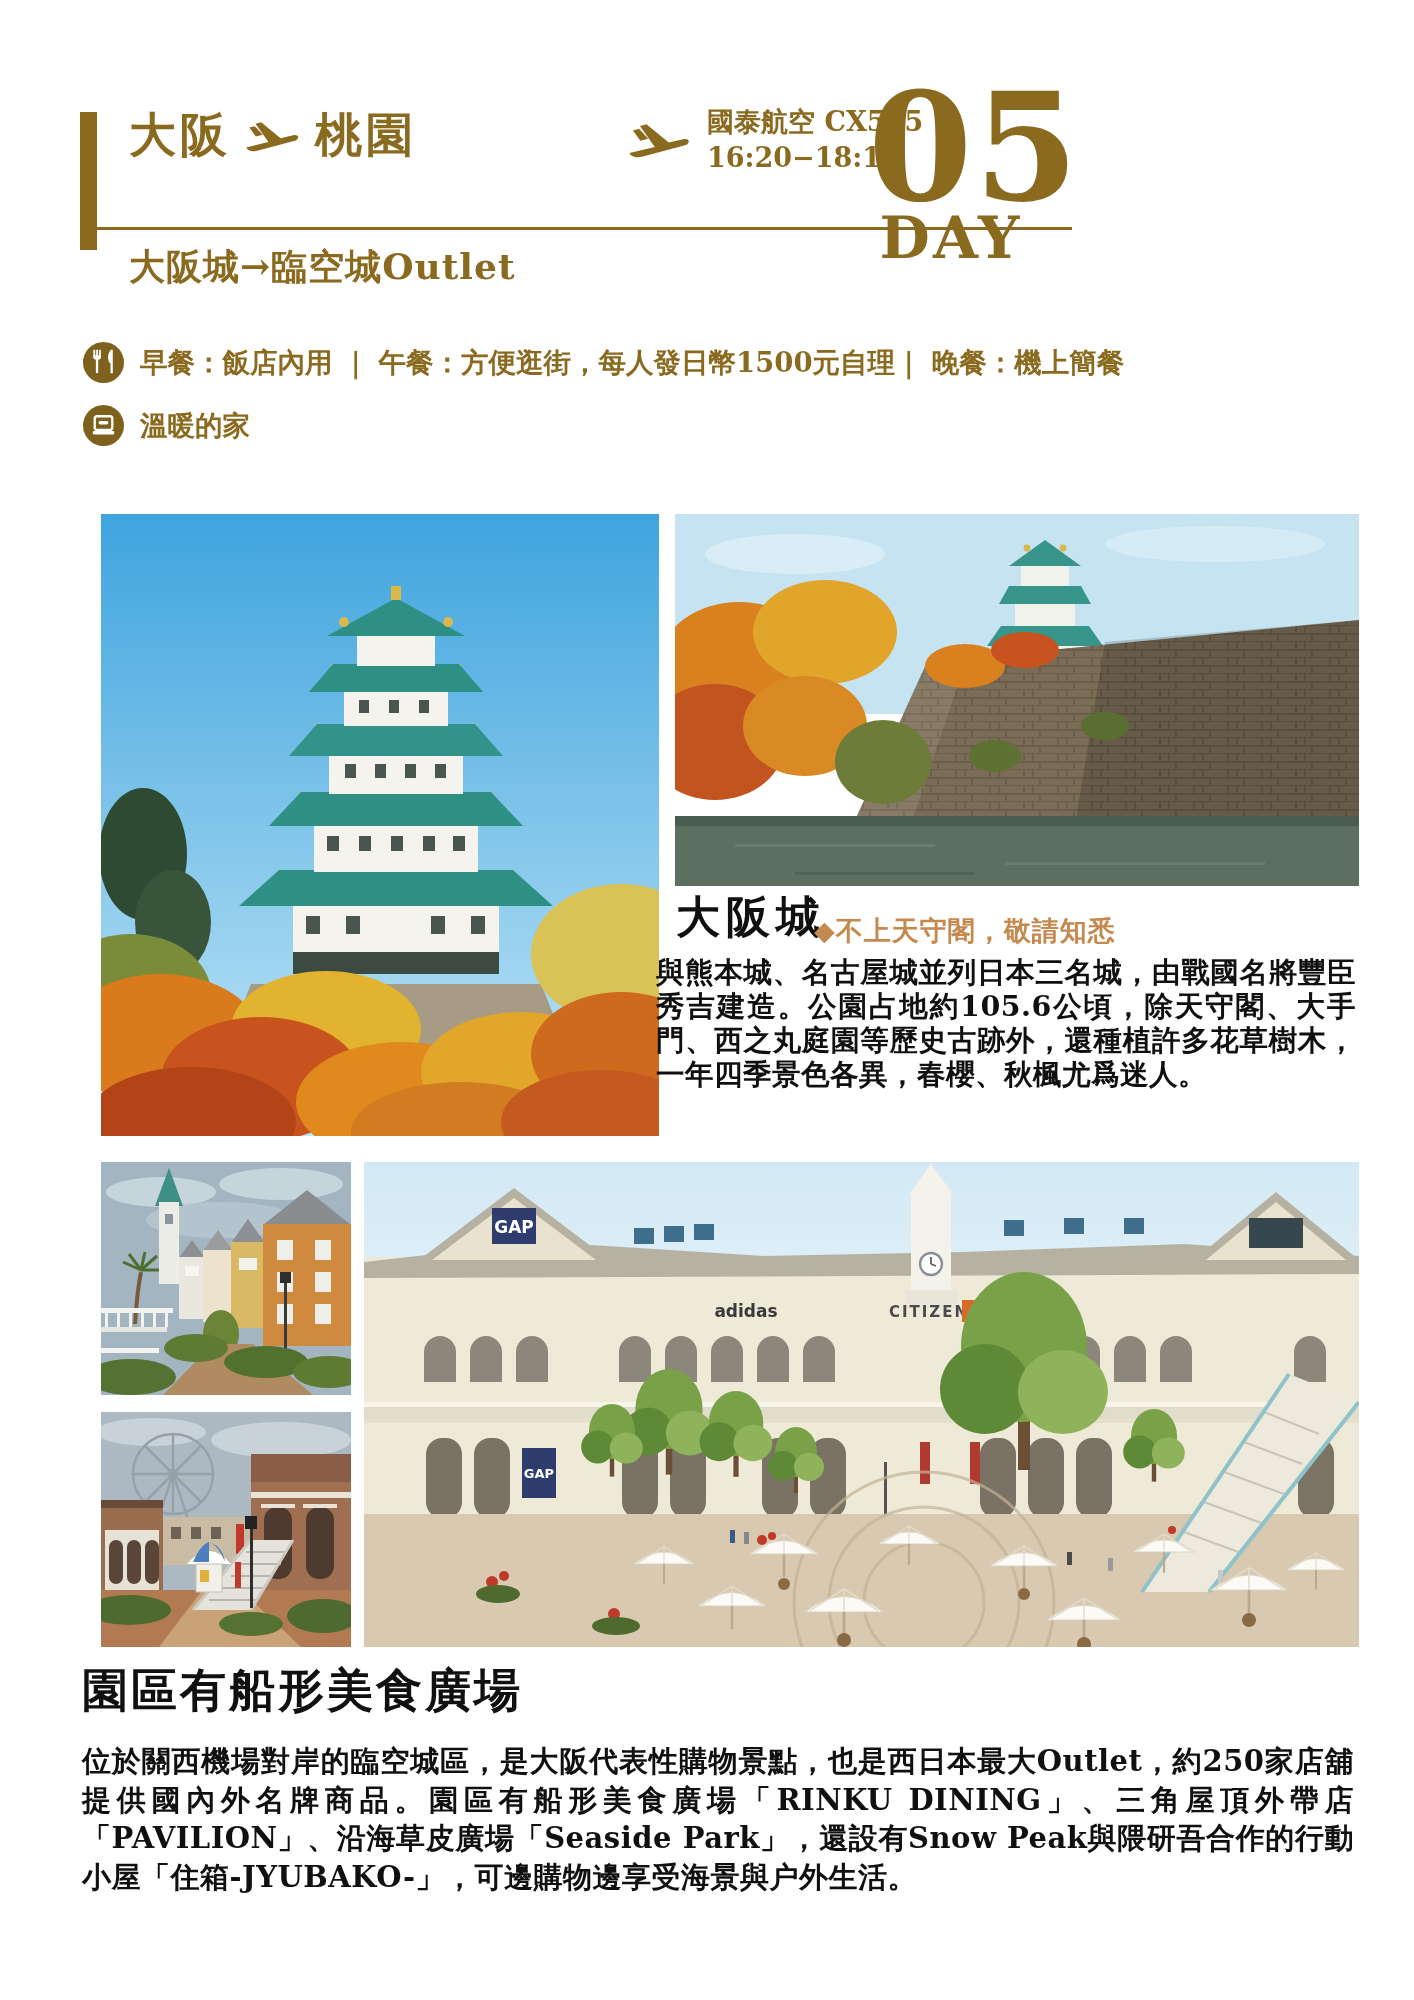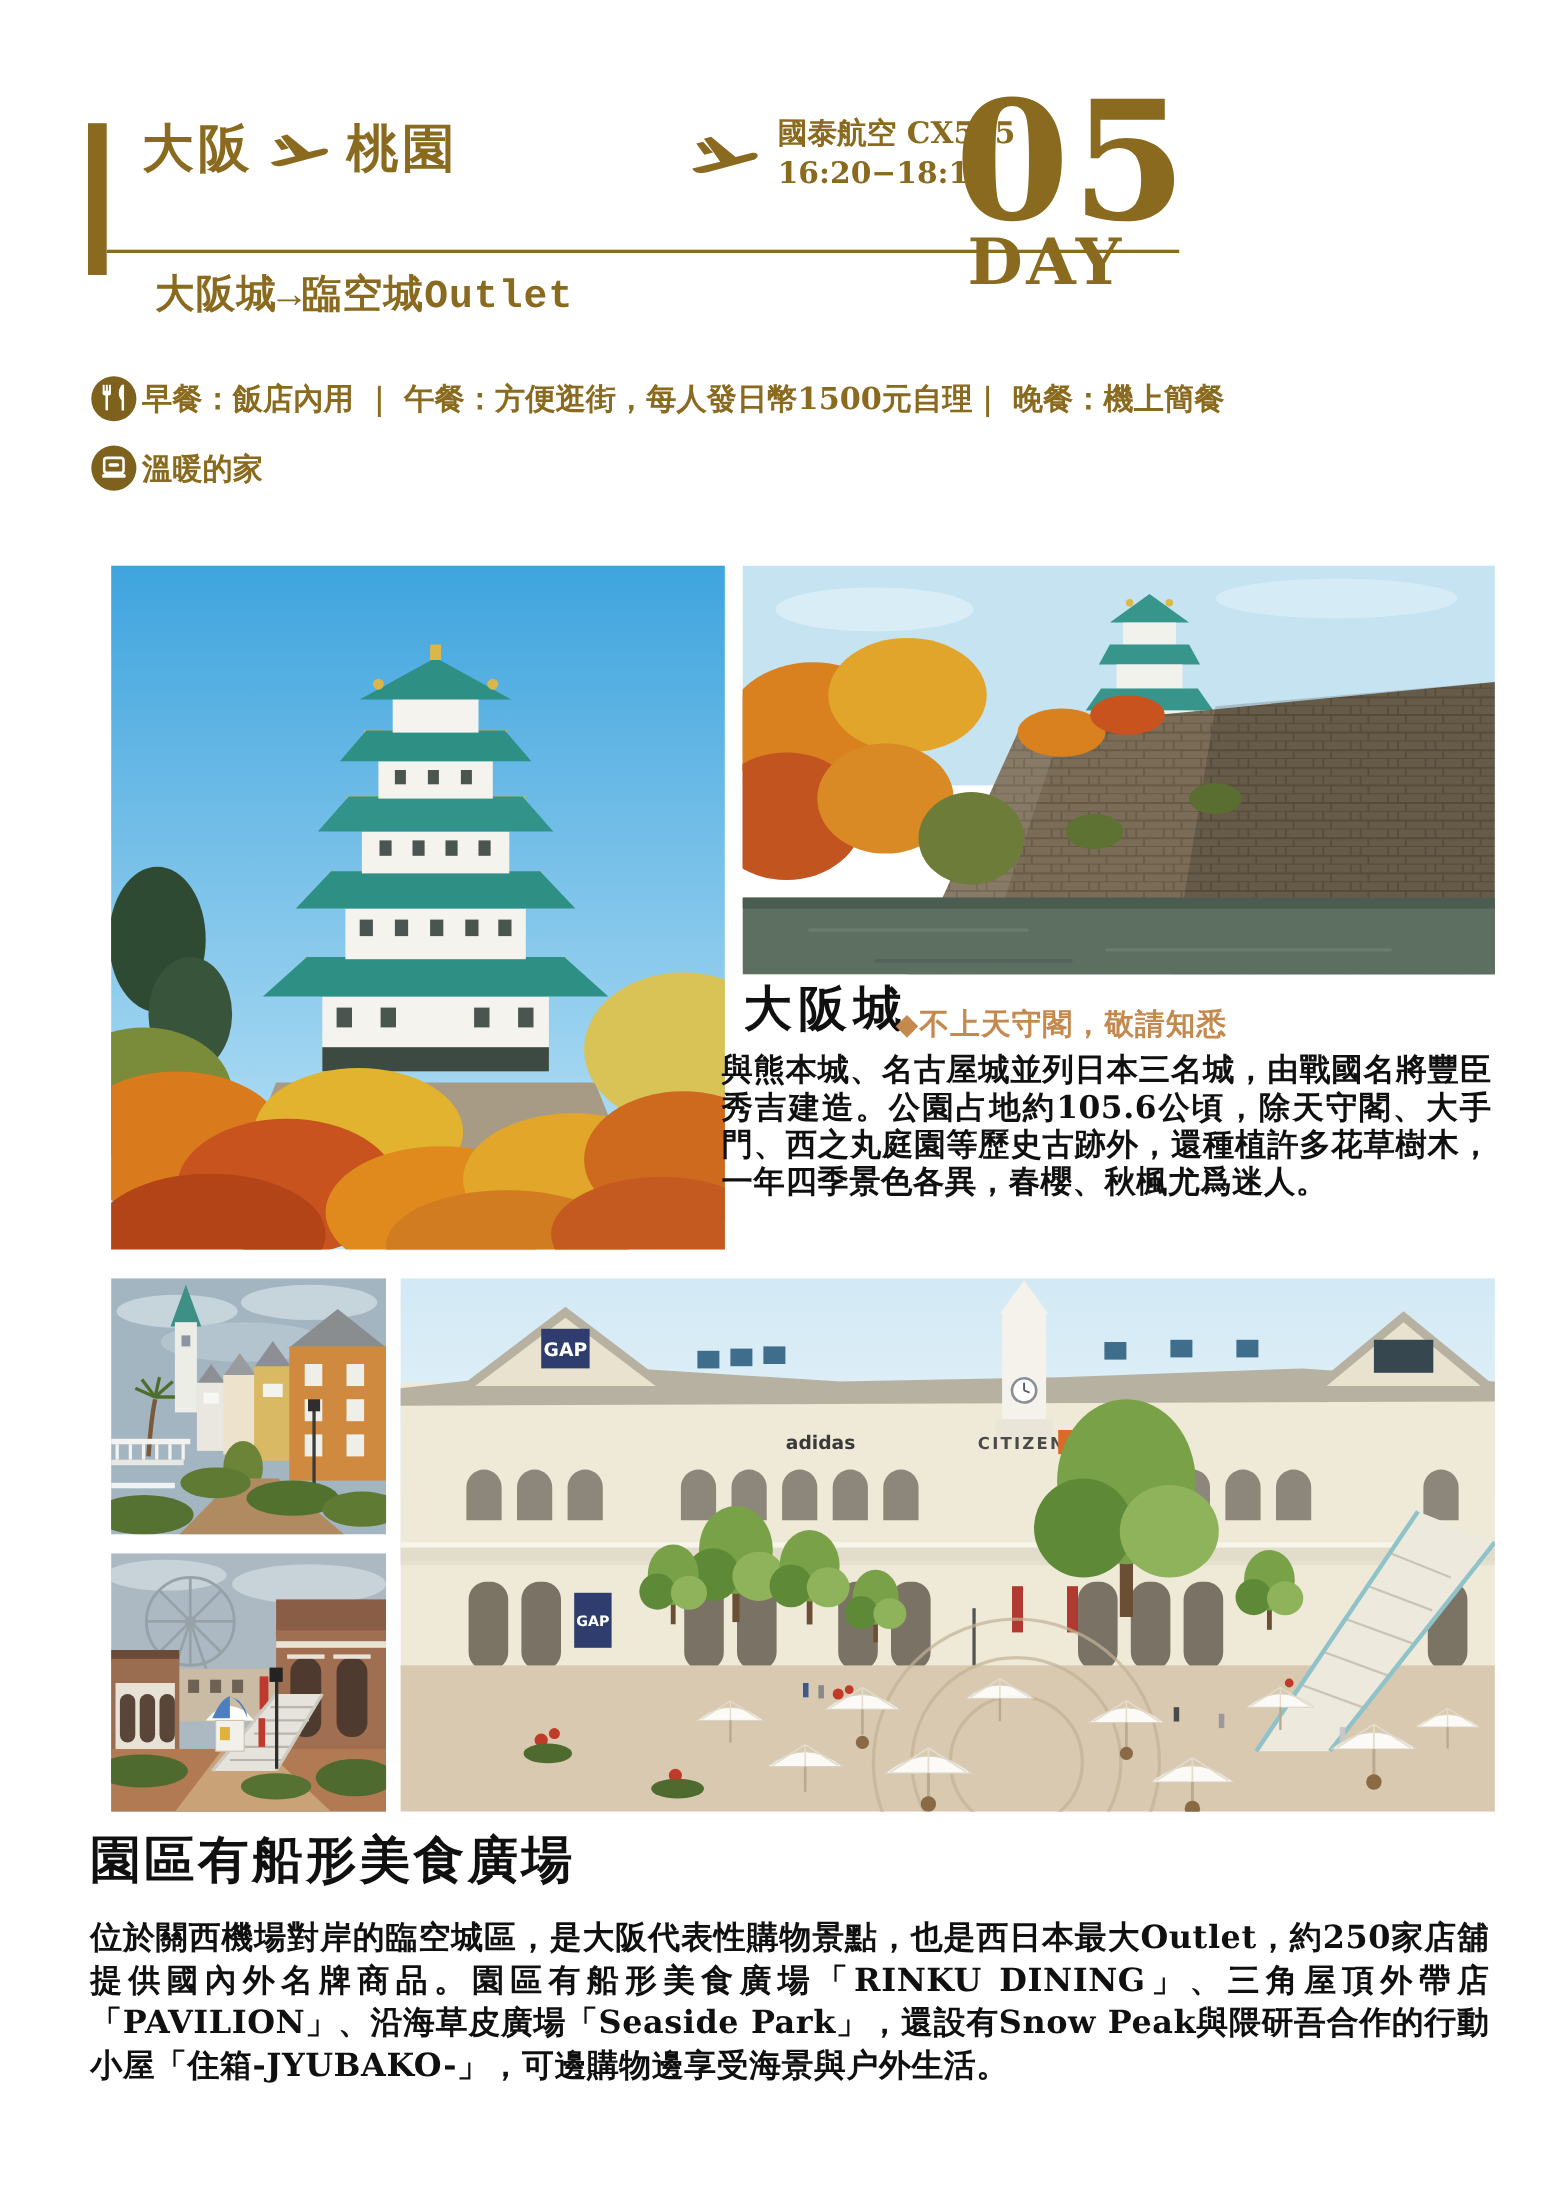--- a/index.html
+++ b/index.html
@@ -5,28 +5,28 @@
   html,body{margin:0;padding:0;background:#e8e8e8;}
   .page{position:relative;width:1414px;height:2000px;background:#ffffff;margin:0 auto;
         font-family:"DejaVu Serif","Liberation Serif",serif;overflow:hidden;
         --accent:#8A6A1F;--note:#C4894E;--ink:#101010;}
   .abs{position:absolute;}
   
   .accent-bar{left:80px;top:112px;width:17px;height:138px;background:var(--accent);}
   .route-title{left:129px;top:104px;display:flex;align-items:center;gap:13px;
                color:var(--accent);font-size:47px;font-weight:700;letter-spacing:4px;}
   .divider{left:97px;top:227px;width:975px;height:3px;background:var(--accent);}
-  .subtitle{left:141px;top:243px;color:var(--accent);font-size:36px;font-weight:700;letter-spacing:1px;font-family:Liberation Mono, monospace;}
+  .subtitle{left:129px;top:243px;color:var(--accent);font-size:36px;font-weight:700;letter-spacing:1px;}
   .flight{left:627px;top:104px;display:flex;align-items:center;gap:14px;color:var(--accent);}
   .flight-lines{display:flex;flex-direction:column;font-size:27px;font-weight:700;line-height:1.32;}
   .day-block{left:868px;top:84px;width:166px;text-align:center;color:var(--accent);}
   .day-number{font-size:150px;font-weight:700;line-height:.84;letter-spacing:2px;}
   .day-label{font-size:58px;font-weight:700;line-height:.85;letter-spacing:3px;margin-top:4px;}
   
-  .info-row{display:flex;align-items:center;gap:4px;color:var(--accent);
+  .info-row{display:flex;align-items:center;gap:15px;color:var(--accent);
             font-size:27.5px;font-weight:700;}
   .meals-row{left:82px;top:341px;}
   .hotel-row{left:82px;top:404px;}
   .round-icon{width:43px;height:43px;flex:0 0 43px;}
   
   .photo{display:block;margin-left:19px;}
   .photo svg{display:block;width:100%;height:100%;}
   .photo-a{left:82px;top:514px;width:558px;height:622px;}
   .photo-b{left:656px;top:514px;width:684px;height:372px;}
   .photo-c{left:82px;top:1162px;width:250px;height:233px;}

